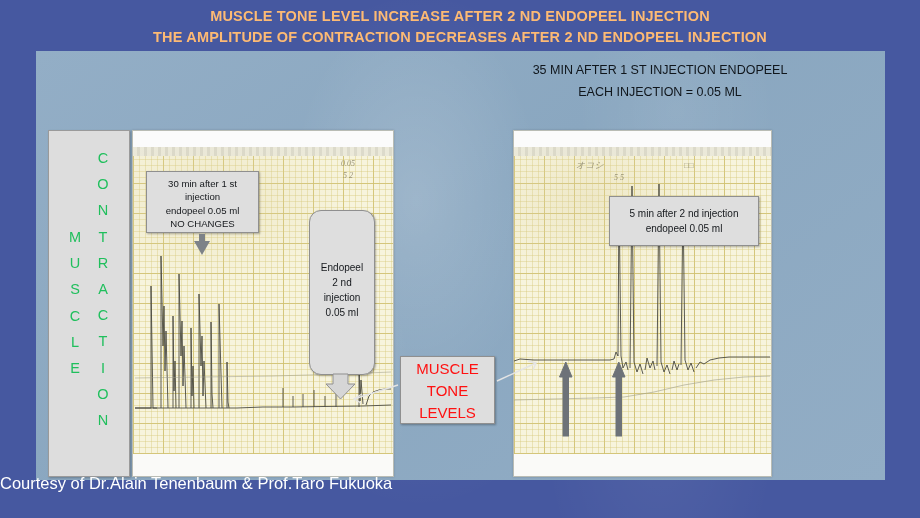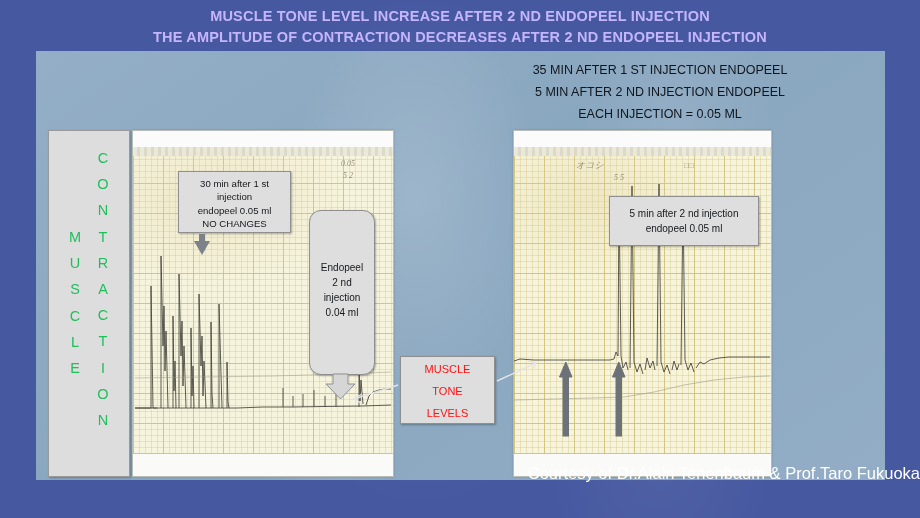--- a/index.html
+++ b/index.html
@@ -13,21 +13,21 @@
   #slide-bg-swirl{
     position:absolute;left:0;top:0;width:920px;height:518px;
     background:
       radial-gradient(ellipse 300px 420px at 420px 250px, rgba(255,255,255,.09) 0%, rgba(255,255,255,0) 62%),
       radial-gradient(ellipse 180px 300px at 660px 430px, rgba(255,255,255,.06) 0%, rgba(255,255,255,0) 65%);
     pointer-events:none;
   }
   
   #title-block{
     position:absolute;left:0;top:6px;width:920px;text-align:center;
-    color:#c4b5fd;font-weight:bold;font-size:14.5px;letter-spacing:.2px;
+    color:#fdba74;font-weight:bold;font-size:14.5px;letter-spacing:.2px;
     line-height:21px;
   }
   #title-line-1,#title-line-2{display:block;white-space:nowrap;}
   
   #content-panel{
     position:absolute;left:36px;top:51px;width:849px;height:429px;
     background:#8face3;
     background:linear-gradient(145deg,#93aec6 0%,#8aa7c0 45%,#92adc5 100%);
     overflow:hidden;
   }
@@ -94,59 +94,58 @@
   .handwriting{
     position:absolute;color:#8a8468;font-size:8px;font-family:"Liberation Serif",serif;
     font-style:italic;opacity:.85;white-space:nowrap;
   }
   
   .callout{
     position:absolute;background:#dedede;border:1px solid #8f8f8f;
     color:#15181c;text-align:center;
     box-shadow:1px 1px 2px rgba(0,0,0,.3);
   }
-  #callout-left-note{left:110px;top:120px;width:113px;height:62px;font-size:9.6px;line-height:13.4px;padding-top:5px;box-sizing:border-box;margin-left:32px;}
+  #callout-left-note{left:110px;top:120px;width:113px;height:62px;font-size:9.6px;line-height:13.4px;padding-top:5px;box-sizing:border-box;}
   #callout-endopeel2{left:273px;top:159px;width:64px;height:163px;border-radius:12px;font-size:10px;line-height:15px;}
   #callout-endopeel2 .ctext{position:absolute;left:0;right:0;top:49px;}
   #callout-right-note{left:525px;top:145px;width:148px;height:48px;font-size:10px;line-height:15px;margin-left:48px;}
   #callout-right-note .ctext{position:absolute;left:0;right:0;top:9px;}
   .callout i{display:block;font-style:normal;}
   
   #muscle-tone-box{
     position:absolute;left:364px;top:305px;width:95px;height:68px;
     background:#dedede;border:1px solid #8f8f8f;
-    color:#ff1111;font-size:11px;font-weight:normal;line-height:22px;
+    color:#ff1111;font-size:15px;font-weight:normal;line-height:22px;
     text-align:center;padding-top:1px;box-sizing:border-box;
     box-shadow:1px 1px 2px rgba(0,0,0,.3);
   }
   #muscle-tone-box i{display:block;font-style:normal;}
   
   #arrow-layer{position:absolute;left:0;top:0;width:849px;height:429px;pointer-events:none;}
   
   #footer-credit{
-    position:absolute;left:0;top:464px;width:920px;text-align:right;
+    position:absolute;left:0;top:474px;width:920px;text-align:left;
     color:#ffffff;font-size:16.5px;white-space:nowrap;
   }
 </style>
 </head>
 <body>
 
 <div id="slide-bg-swirl"></div>
 
 <div id="title-block">
   <span id="title-line-1">MUSCLE TONE LEVEL INCREASE AFTER 2 ND ENDOPEEL INJECTION</span>
   <span id="title-line-2">THE AMPLITUDE OF CONTRACTION DECREASES AFTER 2 ND ENDOPEEL INJECTION</span>
 </div>
 
 <div id="content-panel">
   <div class="panel-swirl"></div>
 
   <div class="caption-block" id="caption-right">
     <span>35 MIN AFTER 1 ST INJECTION ENDOPEEL</span>
-    <span>5 MIN AFTER 2 ND INJECTION  ENDOPEEL</span>
     <span>EACH INJECTION = 0.05 ML</span>
   </div>
 
   <div id="vertical-label-box">
     <div class="vcol" id="vcol-muscle" style="color: rgb(31, 191, 92);">
         <i>M</i>
         <i>U</i>
         <i>S</i>
         <i>C</i>
         <i>L</i>
@@ -232,21 +231,21 @@
     <i>injection</i>
     <i>endopeel 0.05 ml</i>
     <i>NO CHANGES</i>
   </div>
 
   <div class="callout" id="callout-endopeel2">
     <div class="ctext">
       <i>Endopeel</i>
       <i>2 nd</i>
       <i>injection</i>
-      <i>0.04 ml</i>
+      <i>0.05 ml</i>
     </div>
   </div>
 
   <div class="callout" id="callout-right-note">
     <div class="ctext">
       <i>5 min after 2 nd injection</i>
       <i>endopeel 0.05 ml</i>
     </div>
   </div>
 

